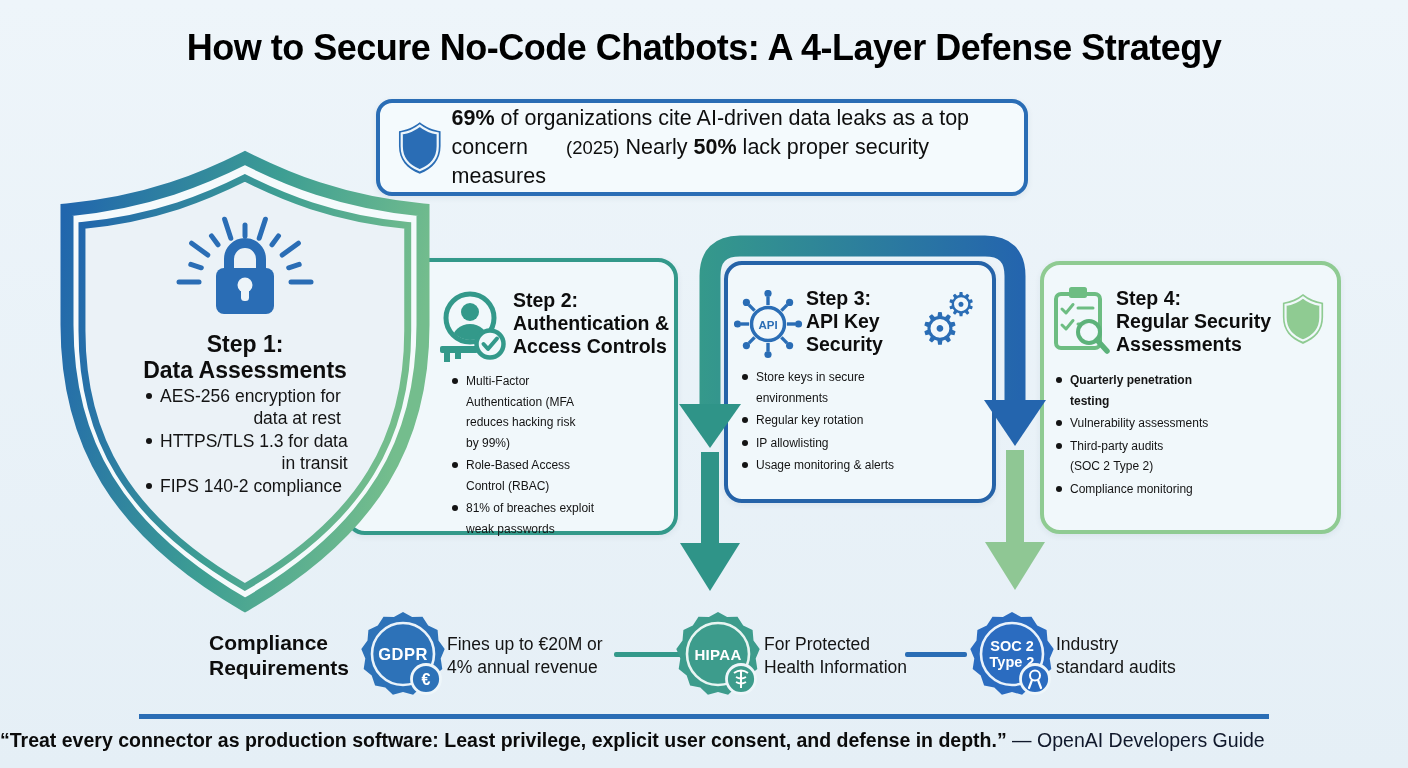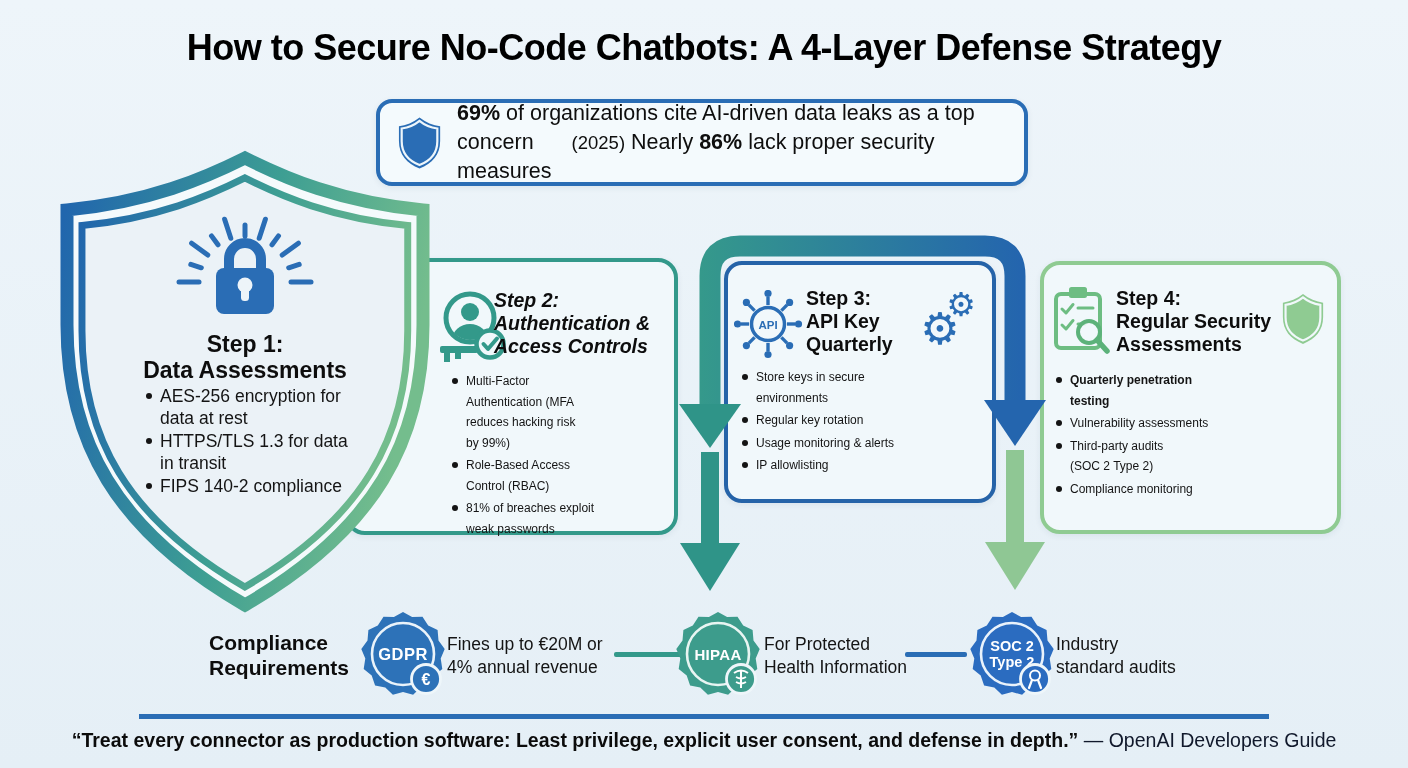--- a/index.html
+++ b/index.html
@@ -13,23 +13,23 @@
   .abs { position:absolute; }
   .pre { white-space:pre-line; }
 
   .title {
     left:0; right:0; top:27px; text-align:center;
     font-size:36px; font-weight:700; letter-spacing:-0.5px; color:#000000;
   }
 
   
   .stat-box {
-    left:376px; top:99px; width:652px; height:87px;
+    left:376px; top:99px; width:652px; height:97px;
     border:4px solid #2a6db5; border-radius:16px; background:#f4fafd;
-    display:flex; align-items:center; padding-left:16px; gap:14px;
+    display:flex; align-items:center; padding-left:16px; gap:8px;
     box-shadow:0 2px 6px rgba(30,60,90,.08);
   }
   .stat-text { font-size:21.5px; line-height:29px; color:#0e0e0e; }
   .stat-text b { font-weight:700; }
   .stat-text .yr { font-size:18.5px;margin-left:32px; }
 
   
   .step-box {
     border-radius:20px; background:#f1f8fb;
     box-shadow:0 2px 6px rgba(30,60,90,.07);
@@ -41,32 +41,32 @@
   .step-title { font-weight:700; font-size:19.5px; line-height:23px; color:#0d0d0d; }
   .s1-title { left:140px; top:331px; width:210px; text-align:center; font-size:23px; line-height:26px; }
 
   .bullets { display:flex; flex-direction:column; gap:2px; }
   .bullet { display:flex; gap:8px; }
   .bullet .dot { width:6px; height:6px; border-radius:50%; background:#141414; margin-top:7px; flex:none; }
   .bt { font-size:12px; line-height:20.5px; color:#141414; }
   .s1 .bt { font-size:17.5px; line-height:21.5px; }
   .bt.bold { font-weight:700; }
 
-  .s1 { left:146px; top:386px; width:222px; }
+  .s1 { left:146px; top:386px; width:222px;text-align:right; }
   .s2 { left:452px; top:371px; width:222px; }
   .s3 { left:742px; top:367px; width:238px; }
   .s4 { left:1056px; top:370px; width:248px; }
 
   
   .comp-heading { left:209px; top:630px; width:160px; font-size:21px; line-height:25px; font-weight:700; color:#0d0d0d; }
   .badge-desc { font-size:17.5px; line-height:22.5px; color:#141414; }
   .connector { height:5px; border-radius:2px; }
 
   .divider { left:139px; top:714px; width:1130px; height:4.5px; background:#2a6db5; }
-  .quote { left:0; right:0; top:729px; text-align:center; font-size:19.5px; color:#10182b; }
+  .quote { left:0; right:0; top:729px; font-size:19.5px; color:#10182b; }
   .quote b { font-weight:700; color:#0b0b0b; }
 
   svg { display:block; }
   .ray { stroke:#2a6db5; stroke-width:5; stroke-linecap:round; }
   .spoke { stroke:#2a6db5; stroke-width:3.4; }
   .spoke-dot { fill:#2a6db5; }
   .badge-label { fill:#ffffff; font-weight:700; font-family:"Liberation Sans",sans-serif; }
   .gear-glyph { font-family:"DejaVu Sans",sans-serif; fill:#2a6db5; }
 </style>
 </head>
@@ -75,21 +75,21 @@
 <div class="canvas">
 
   <div class="abs title">How to Secure No-Code Chatbots: A 4-Layer Defense Strategy</div>
 
   <div class="abs stat-box">
     <svg width="48" height="56" viewBox="0 0 48 56">
       <path d="M24,2 C18,7 10,10 3,11 L3,26 C3,40 11,49 24,54 C37,49 45,40 45,26 L45,11 C38,10 30,7 24,2 Z" fill="#2a6db5"></path>
       <path d="M24,2 C18,7 10,10 3,11 L3,26 C3,40 11,49 24,54 C37,49 45,40 45,26 L45,11 C38,10 30,7 24,2 Z" transform="translate(3.2,3.7) scale(0.865)" fill="none" stroke="#eef6fb" stroke-width="2.6"></path>
     </svg>
     <div class="stat-text pre"><b>69%</b><span> of organizations cite AI-driven data leaks as a top
-concern </span><span class="yr">(2025)</span><span> Nearly </span><b>86%</b><span> lack proper security measures</span></div>
+concern </span><span class="yr">(2025)</span><span> Nearly </span><b>50%</b><span> lack proper security measures</span></div>
   </div>
 
   <div class="abs step-box b2"></div>
 
   <svg class="abs" style="left:55px;top:150px;" width="380" height="465" viewBox="0 0 380 465">
     <defs>
       <linearGradient id="shieldGrad" x1="0" y1="0.1" x2="1" y2="0.35">
         <stop offset="0" stop-color="#2166ad"></stop>
         <stop offset="0.55" stop-color="#3d9e93"></stop>
         <stop offset="1" stop-color="#74bd8d"></stop>
@@ -153,21 +153,21 @@
     <g>
       <rect x="2" y="58" width="38" height="7" rx="2" fill="#33998a"></rect>
       <rect x="6" y="65" width="6" height="9" fill="#33998a"></rect>
       <rect x="17" y="65" width="6" height="6" fill="#33998a"></rect>
     </g>
     <g>
       <circle cx="52" cy="56" r="13.5" fill="#f1f8fb" stroke="#33998a" stroke-width="4.5"></circle>
       <path d="M45.5,56 l4.5,5 l9,-10.5" fill="none" stroke="#33998a" stroke-width="4" stroke-linecap="round" stroke-linejoin="round"></path>
     </g>
   </svg>
-  <div class="abs step-title pre" style="left:494px;top:289px;width:180px;font-style:italic;">Step 2:
+  <div class="abs step-title pre" style="left:513px;top:289px;width:180px;">Step 2:
 Authentication &amp;
 Access Controls</div>
   <div class="abs bullets s2">
     <div class="bullet">
         <span class="dot"></span>
         <span class="bt pre">Multi-Factor
 Authentication (MFA
 reduces hacking risk
 by 99%)</span>
       </div>
@@ -201,42 +201,42 @@
         <line x1="34.0" y1="15.0" x2="34.0" y2="7.0" class="spoke"></line>
         <circle cx="34.0" cy="3.5" r="3.6" class="spoke-dot"></circle>
         <line x1="47.4" y1="20.6" x2="53.1" y2="14.9" class="spoke"></line>
         <circle cx="55.6" cy="12.4" r="3.6" class="spoke-dot"></circle>
       </g>
     <circle cx="34" cy="34" r="16.5" fill="#f1f8fb" stroke="#2a6db5" stroke-width="3.5"></circle>
     <text x="34" y="38.5" text-anchor="middle" font-size="11.5" font-weight="700" fill="#2a6db5" font-family="Liberation Sans,sans-serif">API</text>
   </svg>
   <div class="abs step-title pre" style="left:806px;top:287px;width:130px;">Step 3:
 API Key
-Quarterly</div>
+Security</div>
   <svg class="abs" style="left:916px;top:282px;" width="72" height="74" viewBox="0 0 72 74">
     <text x="45" y="34" text-anchor="middle" font-size="33" class="gear-glyph">⚙</text>
     <text x="24" y="62" text-anchor="middle" font-size="44" class="gear-glyph">⚙</text>
   </svg>
   <div class="abs bullets s3">
     <div class="bullet">
         <span class="dot"></span>
         <span class="bt pre">Store keys in secure
 environments</span>
       </div>
     <div class="bullet">
         <span class="dot"></span>
         <span class="bt pre">Regular key rotation</span>
       </div>
     <div class="bullet">
         <span class="dot"></span>
+        <span class="bt pre">IP allowlisting</span>
+      </div>
+    <div class="bullet">
+        <span class="dot"></span>
         <span class="bt pre">Usage monitoring &amp; alerts</span>
-      </div>
-    <div class="bullet">
-        <span class="dot"></span>
-        <span class="bt pre">IP allowlisting</span>
       </div>
   </div>
 
   <div class="abs step-box b4"></div>
   <svg class="abs" style="left:1048px;top:284px;" width="70" height="74" viewBox="0 0 70 74">
     <rect x="8" y="10" width="44" height="54" rx="5" fill="none" stroke="#6dbd82" stroke-width="4"></rect>
     <rect x="21" y="3" width="18" height="11" rx="2.5" fill="#6dbd82"></rect>
     <path d="M14,25 l4,4 l7,-8.5" fill="none" stroke="#6dbd82" stroke-width="3" stroke-linecap="round" stroke-linejoin="round"></path>
     <path d="M14,41 l4,4 l7,-8.5" fill="none" stroke="#6dbd82" stroke-width="3" stroke-linecap="round" stroke-linejoin="round"></path>
     <line x1="30" y1="24" x2="45" y2="24" stroke="#6dbd82" stroke-width="3" stroke-linecap="round"></line>

